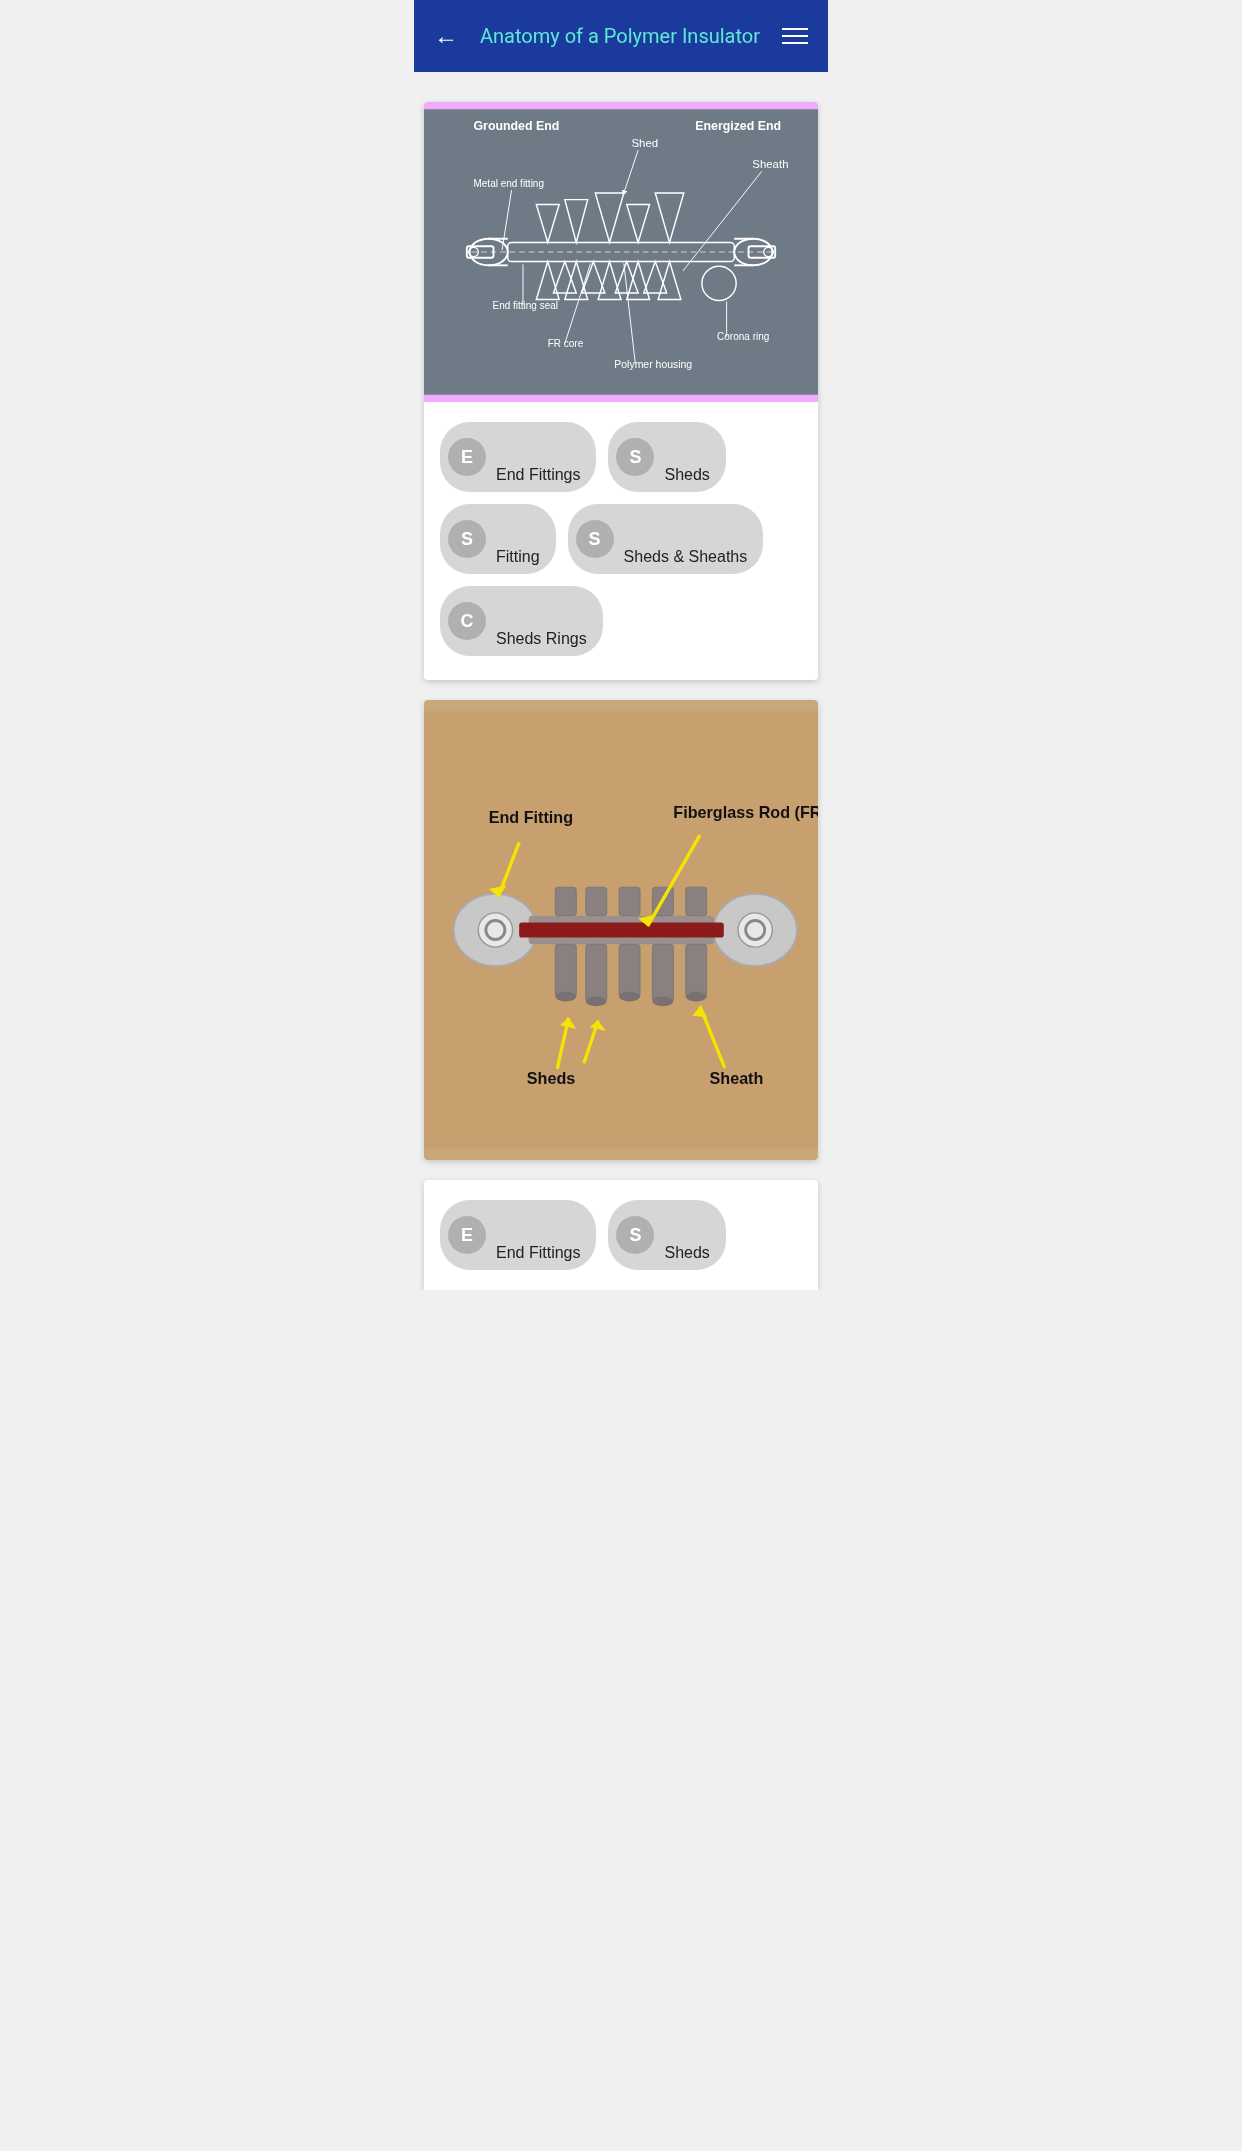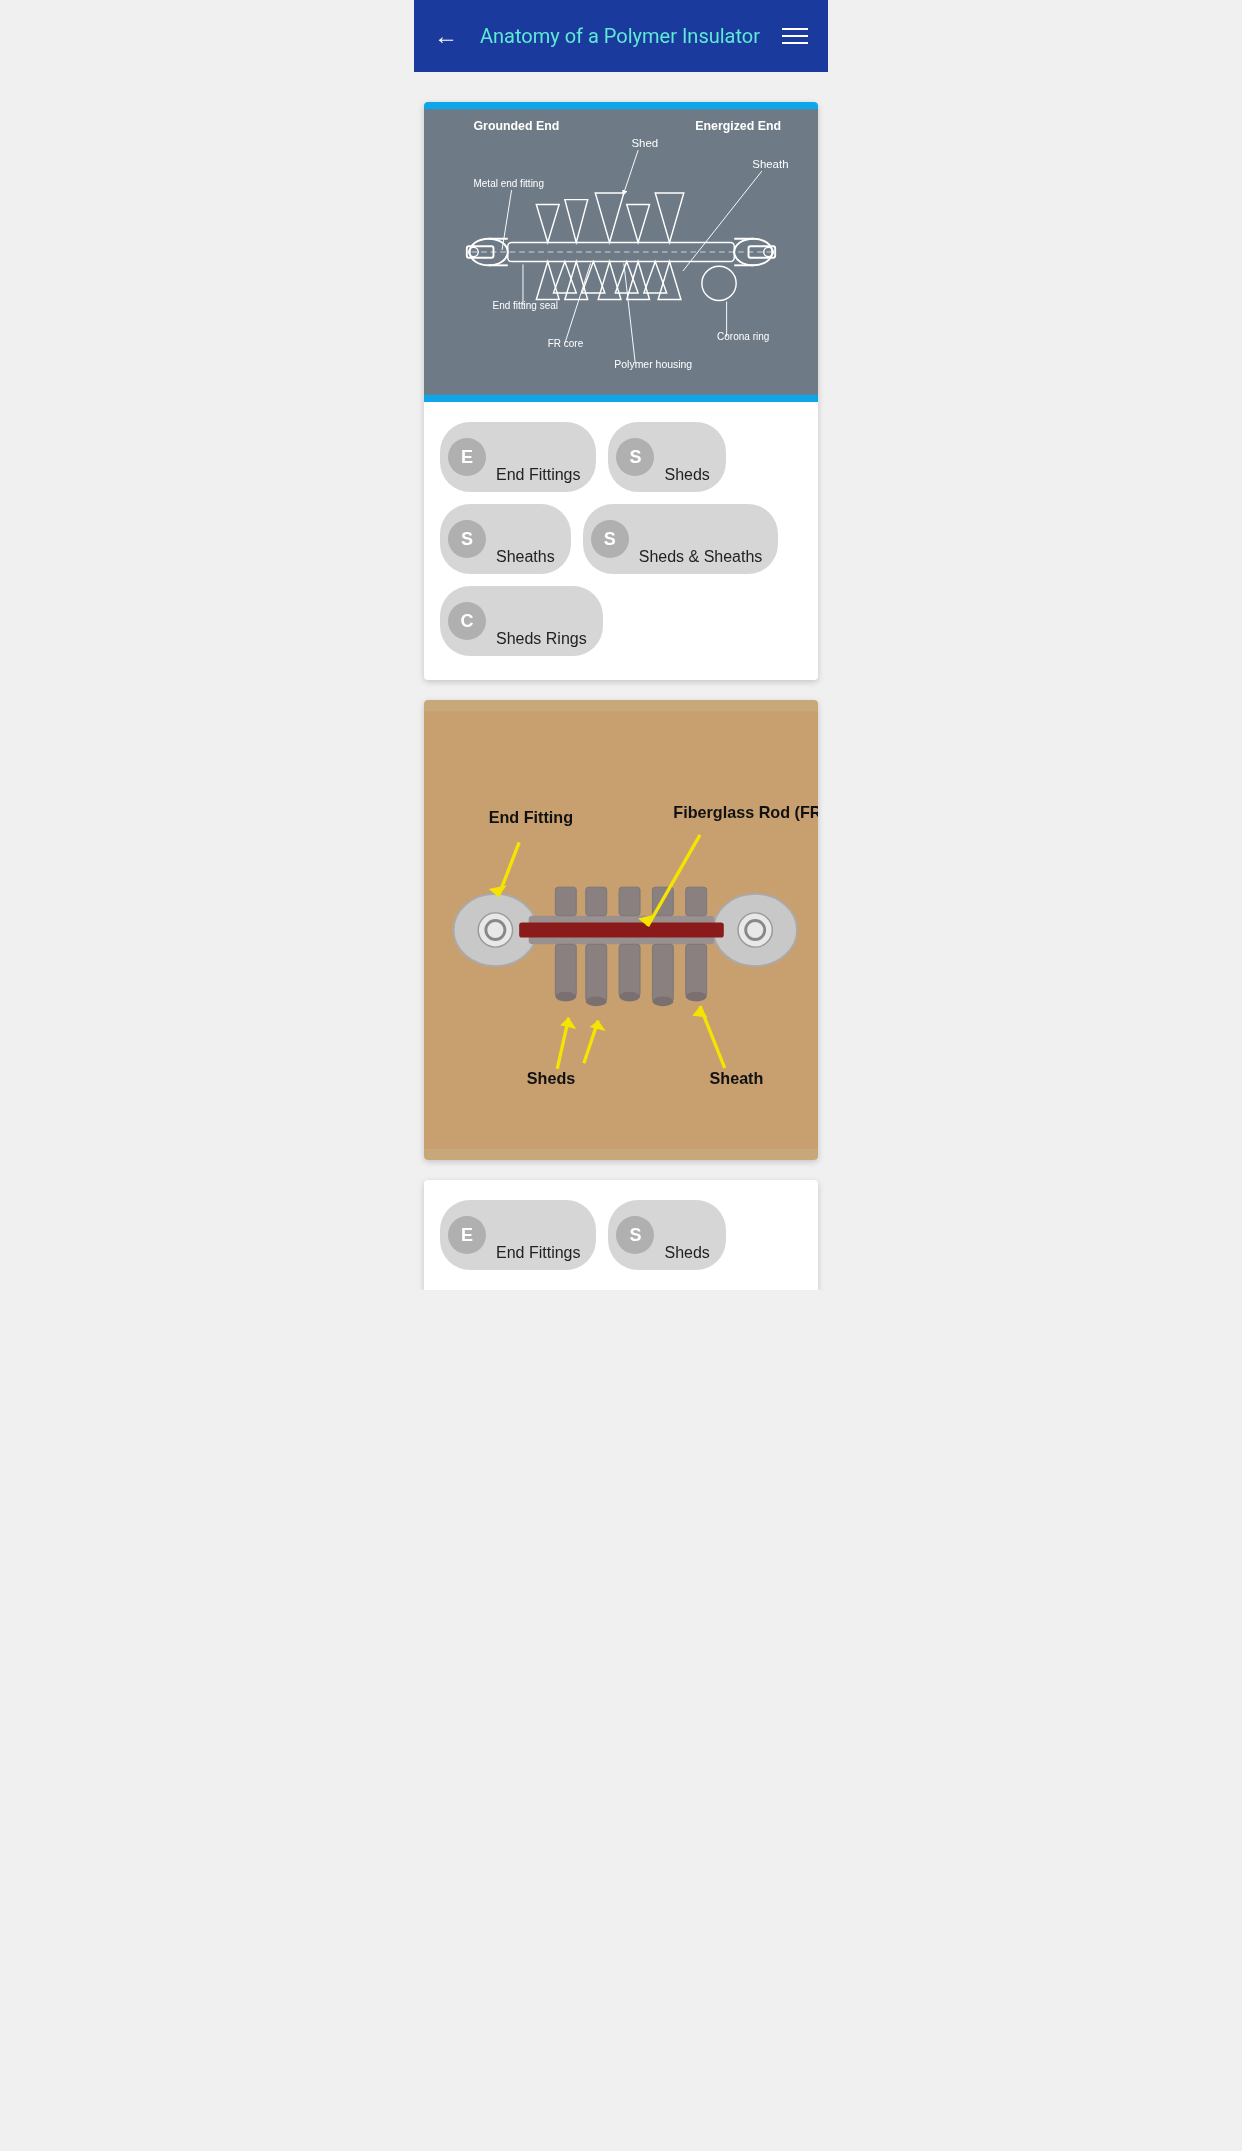--- a/index.html
+++ b/index.html
@@ -53,21 +53,21 @@
     .card {
       background: white;
       margin: 0 10px 20px;
       border-radius: 4px;
       box-shadow: 0 2px 6px rgba(0,0,0,0.18);
       overflow: hidden;
     }
 
     
     .diagram-area {
-      background: #0ea5e9;
+      background: #f0abfc;
       position: relative;
       height: 300px;
       overflow: hidden;
     }
 
     
     .category-area {
       padding: 20px 16px 24px;
       display: flex;
       flex-wrap: wrap;
@@ -222,21 +222,21 @@
       <div class="cat-icon">E</div>
       <span class="cat-label">End Fittings</span>
     </button>
     <button class="cat-btn">
       <div class="cat-icon">S</div>
       <span class="cat-label">Sheds</span>
     </button>
 
     <button class="cat-btn">
       <div class="cat-icon">S</div>
-      <span class="cat-label">Sheaths</span>
+      <span class="cat-label">Fitting</span>
     </button>
     <button class="cat-btn">
       <div class="cat-icon">S</div>
       <span class="cat-label">Sheds &amp; Sheaths</span>
     </button>
 
     <button class="cat-btn">
       <div class="cat-icon">C</div>
       <span class="cat-label">Sheds Rings</span>
     </button>

